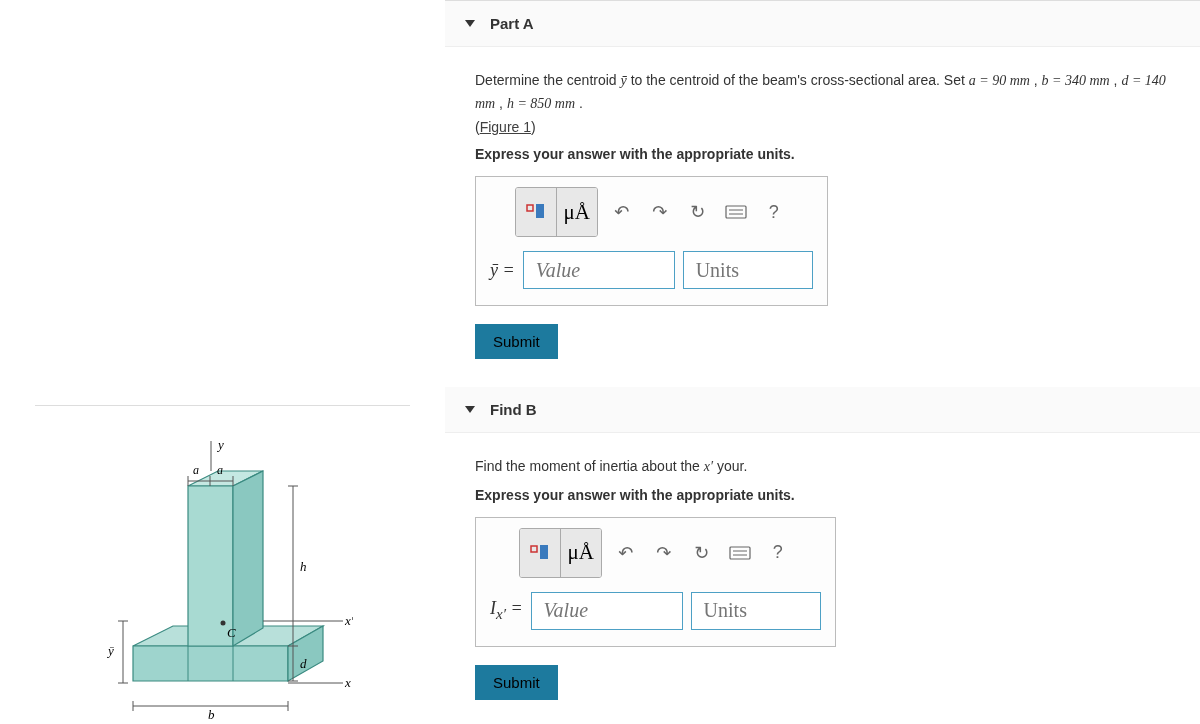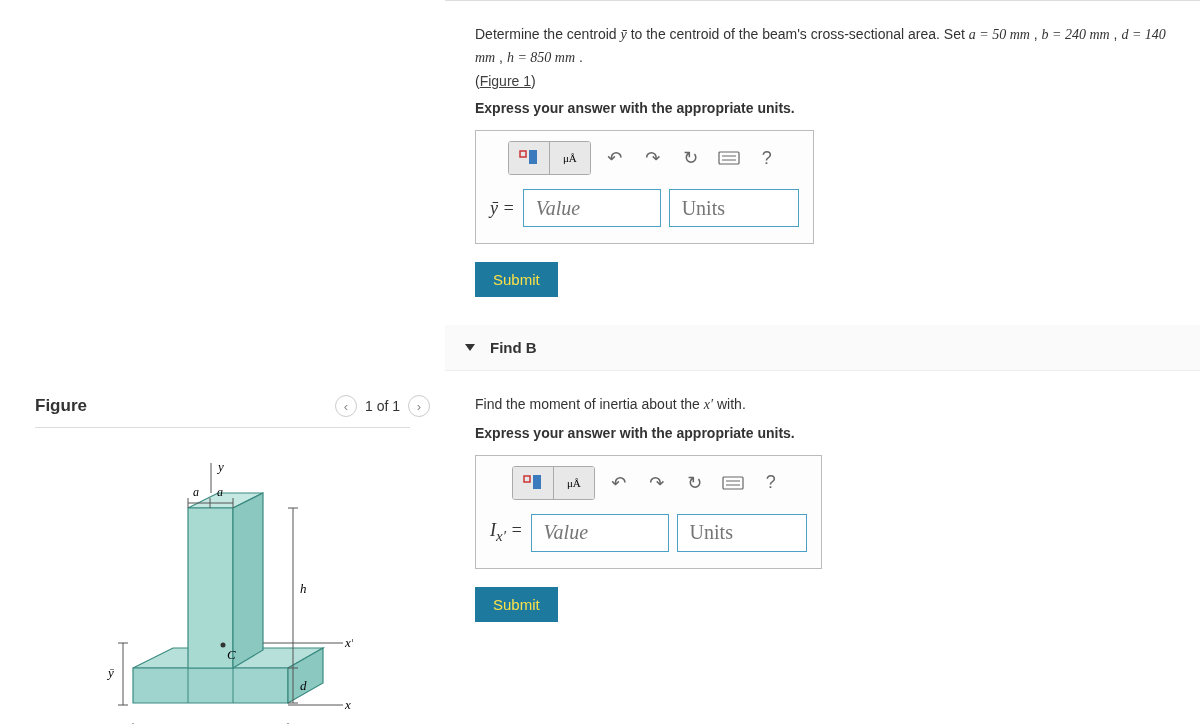--- a/index.html
+++ b/index.html
@@ -20,47 +20,39 @@
 .part-title { font-weight: bold; font-size: 15px; }
 .part-body { padding: 22px 30px 28px 30px; }
 .prompt { line-height: 1.6; margin-bottom: 8px; }
 .prompt .var { font-style: italic; font-family: 'Times New Roman', serif; }
 .figure-link { color: #404040; text-decoration: underline; }
 .instruction { font-weight: bold; margin-top: 6px; margin-bottom: 14px; }
 
 .answer-box { border: 1px solid #bbb; display: inline-block; padding: 10px 14px 16px 14px; background: #fdfdfd; }
 .toolbar { display: flex; align-items: center; gap: 10px; justify-content: center; margin-bottom: 14px; }
 .tool-group { display: flex; border: 1px solid #aaa; border-radius: 3px; overflow: hidden; }
-.tool-btn { width: 40px; height: 32px; background: #fff; display: flex; align-items: center; justify-content: center; cursor: pointer; border: none; font-size: 11px; }
+.tool-btn { width: 40px; height: 48px; background: #fff; display: flex; align-items: center; justify-content: center; cursor: pointer; border: none; font-size: 21px; }
 .tool-btn.fmt { background: #e8e8e8; }
 .tool-btn.mu { background: #e8e8e8; font-family: serif; }
 .tool-sep { width: 1px; background: #aaa; }
 .plain-btn { width: 28px; height: 28px; display: flex; align-items: center; justify-content: center; cursor: pointer; color: #666; font-size: 18px; }
 .input-row { display: flex; align-items: center; gap: 8px; }
 .var-label { font-family: 'Times New Roman', serif; font-style: italic; font-size: 18px; }
 .input-field { border: 1px solid #4da0c5; height: 38px; font-family: 'Times New Roman', serif; font-style: italic; font-size: 20px; padding: 0 12px; color: #999; background: #fff; }
-.value-field { width: 138px; }
+.value-field { width: 152px; }
 .units-field { width: 130px; font-style: normal; color: #3b82f6; }
-.submit-btn { background: #1d7a9e; color: #fde047; border: none; padding: 9px 18px; font-size: 15px; cursor: pointer; margin-top: 18px; }
+.submit-btn { background: #1d7a9e; color: #000000; border: none; padding: 9px 18px; font-size: 15px; cursor: pointer; margin-top: 18px; }
 
 
 </style>
 </head>
 <body>
 
 <div class="container">
   <div class="left-panel">
-    <div class="figure-header">
-      <div class="figure-title">Figure</div>
-      <div class="figure-nav">
-        <div class="nav-btn">‹</div>
-        <div class="nav-text">1 of 1</div>
-        <div class="nav-btn">›</div>
-      </div>
-    </div>
     <div class="figure-divider"></div>
     <div class="figure-image">
       <svg width="260" height="290" viewBox="0 0 260 290">
 
         <polygon points="40,215 195,215 230,195 80,195" fill="#b8e0da" stroke="#3a8a80" stroke-width="1.2"></polygon>
 
         <polygon points="40,215 195,215 195,250 40,250" fill="#9ed4cd" stroke="#3a8a80" stroke-width="1.2"></polygon>
 
         <polygon points="195,215 230,195 230,230 195,250" fill="#8ac8c0" stroke="#3a8a80" stroke-width="1.2"></polygon>
 
@@ -109,23 +101,27 @@
         <line x1="30" y1="190" x2="30" y2="252" stroke="#555" stroke-width="1"></line>
         <line x1="25" y1="190" x2="35" y2="190" stroke="#555" stroke-width="1"></line>
         <line x1="25" y1="252" x2="35" y2="252" stroke="#555" stroke-width="1"></line>
         <text x="15" y="224" font-family="serif" font-style="italic" font-size="13">ȳ</text>
       </svg>
     </div>
   </div>
 
   <div class="right-panel">
 
+    <div class="part-header">
+      <div class="caret"></div>
+      <div class="part-title">Part A</div>
+    </div>
     <div class="part-body">
       <div class="prompt">
-        <span>Determine the centroid </span><span class="var">ȳ</span><span> to the centroid of the beam's cross-sectional area. Set </span><span class="var">a = 50 mm</span> , <span class="var">b = 240 mm</span> , <span class="var">d = 140 mm</span> , <span class="var">h = 850 mm</span> .
+        <span>Determine the centroid </span><span class="var">ȳ</span><span> to the centroid of the beam's cross-sectional area. Set </span><span class="var">a = 90 mm</span> , <span class="var">b = 340 mm</span> , <span class="var">d = 140 mm</span> , <span class="var">h = 850 mm</span> .
         <br>
         (<a href="#" class="figure-link">Figure 1</a>)
       </div>
       <div class="instruction">Express your answer with the appropriate units.</div>
 
       <div class="answer-box">
         <div class="toolbar">
           <div class="tool-group">
             <button class="tool-btn fmt">
               <svg width="22" height="20">
@@ -157,21 +153,21 @@
       <br>
       <button class="submit-btn">Submit</button>
     </div>
 
     <div class="part-header">
       <div class="caret"></div>
       <div class="part-title">Find B</div>
     </div>
     <div class="part-body">
       <div class="prompt">
-        <span>Find the moment of inertia about the </span><span class="var">x′</span><span> with.</span>
+        <span>Find the moment of inertia about the </span><span class="var">x′</span><span> your.</span>
       </div>
       <div class="instruction">Express your answer with the appropriate units.</div>
 
       <div class="answer-box">
         <div class="toolbar">
           <div class="tool-group">
             <button class="tool-btn fmt">
               <svg width="22" height="20">
                   <rect x="2" y="3" width="6" height="6" fill="none" stroke="#c33" stroke-width="1.5"></rect>
                   <rect x="11" y="2" width="8" height="14" fill="#3a7abd"></rect>

